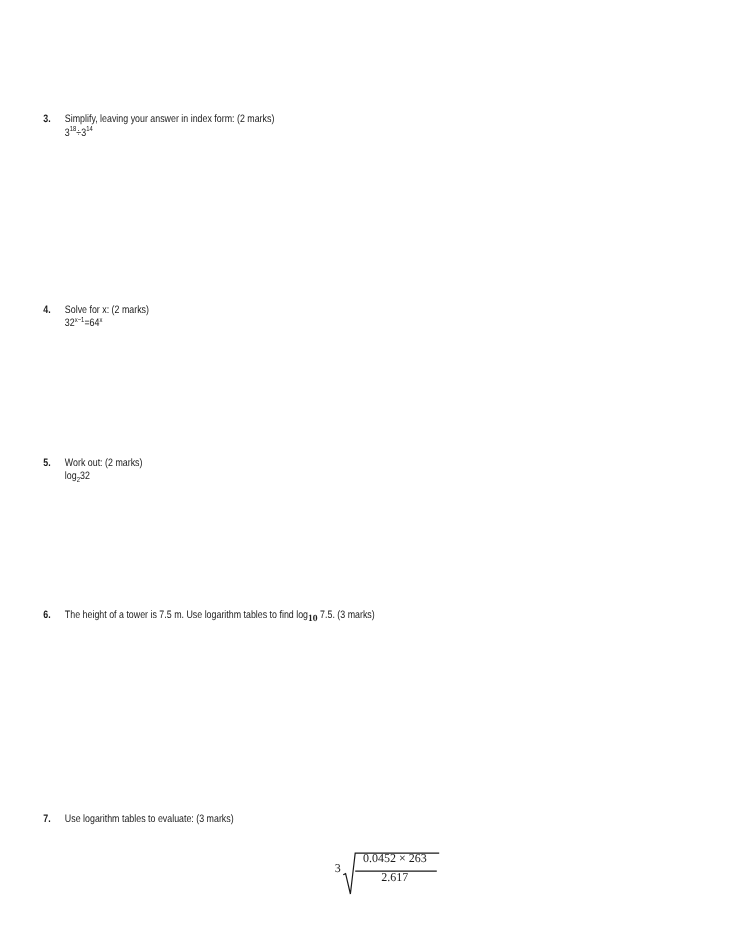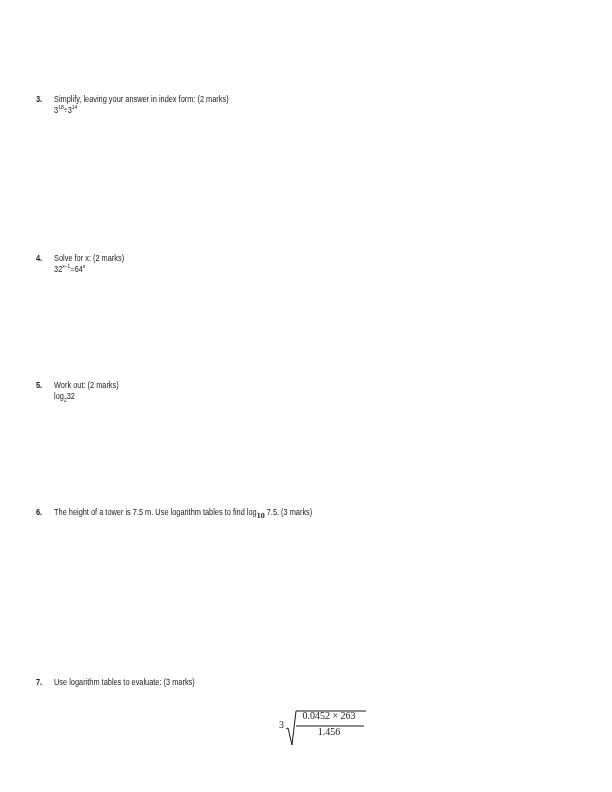--- a/index.html
+++ b/index.html
@@ -109,14 +109,14 @@
   <span class="q-num">7.</span><span class="q-text">Use logarithm tables to evaluate: (3 marks)</span>
 </div>
 
 <div class="formula">
   <svg class="root-svg" width="92" height="42">
     <polyline points="10,22 12,21 16,38 20,4 90,4" fill="none" stroke="#1a1a1a" stroke-width="1"></polyline>
     <line x1="20" y1="19" x2="88" y2="19" stroke="#1a1a1a" stroke-width="1"></line>
   </svg>
   <span class="root-index">3</span>
   <span class="frac-num">0.0452 × 263</span>
-  <span class="frac-den">1.456</span>
+  <span class="frac-den">2.617</span>
 </div>
 
 </body></html>

